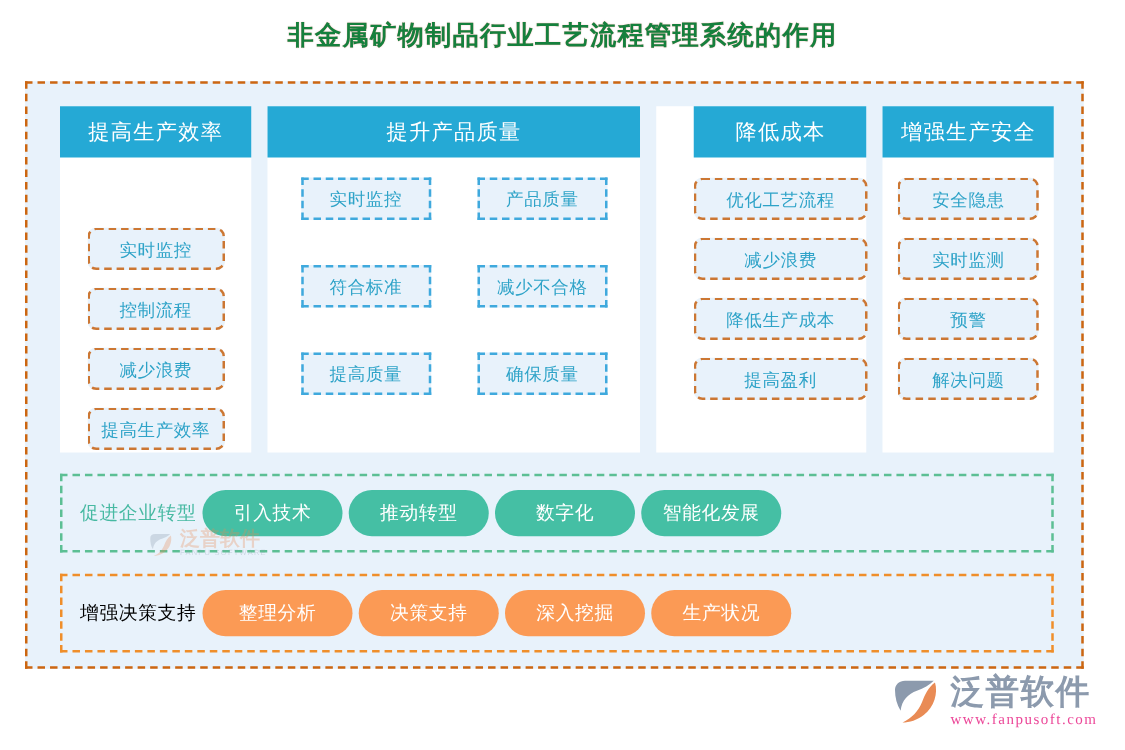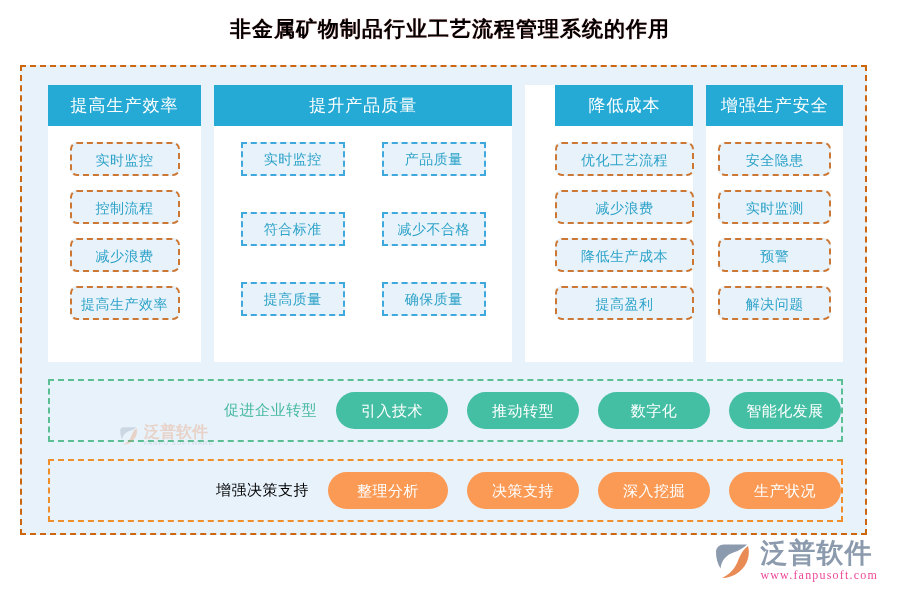--- a/index.html
+++ b/index.html
@@ -11,21 +11,21 @@
     height: 600px;
     background: #ffffff;
     font-family: "Liberation Sans", "DejaVu Sans", sans-serif;
     overflow: hidden;
     position: relative;
   }
 
   
   .page-title {
     text-align: center;
-    color: #000000;
+    color: #15803d;
     font-size: 21px;
     font-weight: bold;
     letter-spacing: 1px;
     padding-top: 14px;
     line-height: 30px;
     text-shadow: 0 0 1px rgba(238,28,18,0.4);
   }
 
   
   .outer-frame {
@@ -49,21 +49,21 @@
     display: flex;
     gap: 13px;
   }
   .col {
     background: #ffffff;
     display: flex;
     flex-direction: column;
     align-items: center;
     box-sizing: border-box;
   }
-  .col-1 { width: 158px; }
+  .col-1 { width: 158px; gap: 40px; }
   .col-2 { width: 308px; }
   .col-3 { width: 168px; padding-left: 30px; }
   .col-4 { width: 141px; }
 
   .col-head {
     width: 100%;
     background: #25a9d5;
     color: #ffffff;
     font-size: 17px;
     text-align: center;
@@ -136,22 +136,21 @@
   
   .band {
     position: absolute;
     left: 26px;
     width: 795px;
     height: 63px;
     box-sizing: border-box;
     display: flex;
     align-items: center;
     padding-left: 14px;
-    gap: 19px;
-    justify-content: flex-end;
+    gap: 5px;
   }
   .band-green {
     top: 312px;
     border: 2px dashed #5cbf94;
   }
   .band-orange {
     top: 392px;
     border: 2px dashed #ef8e2a;
   }
   .band-label {

